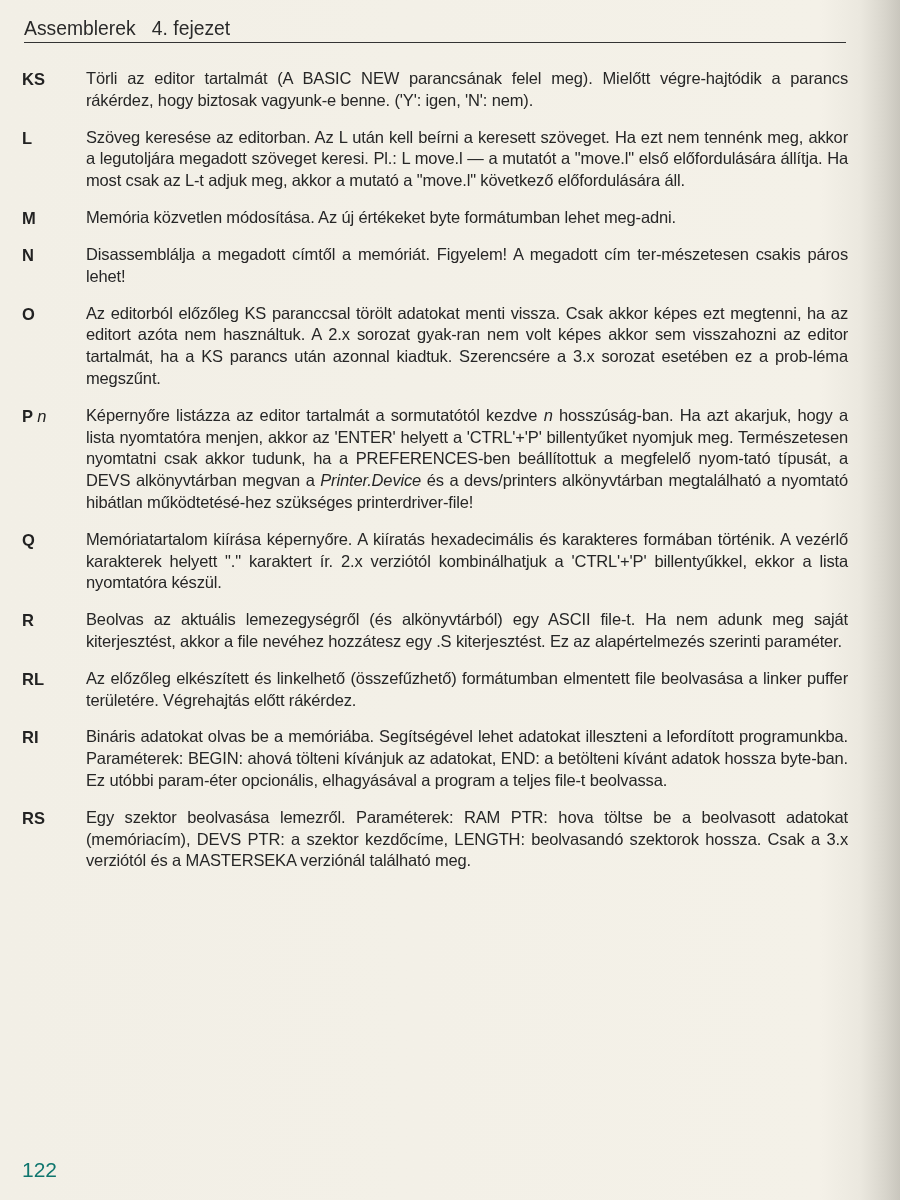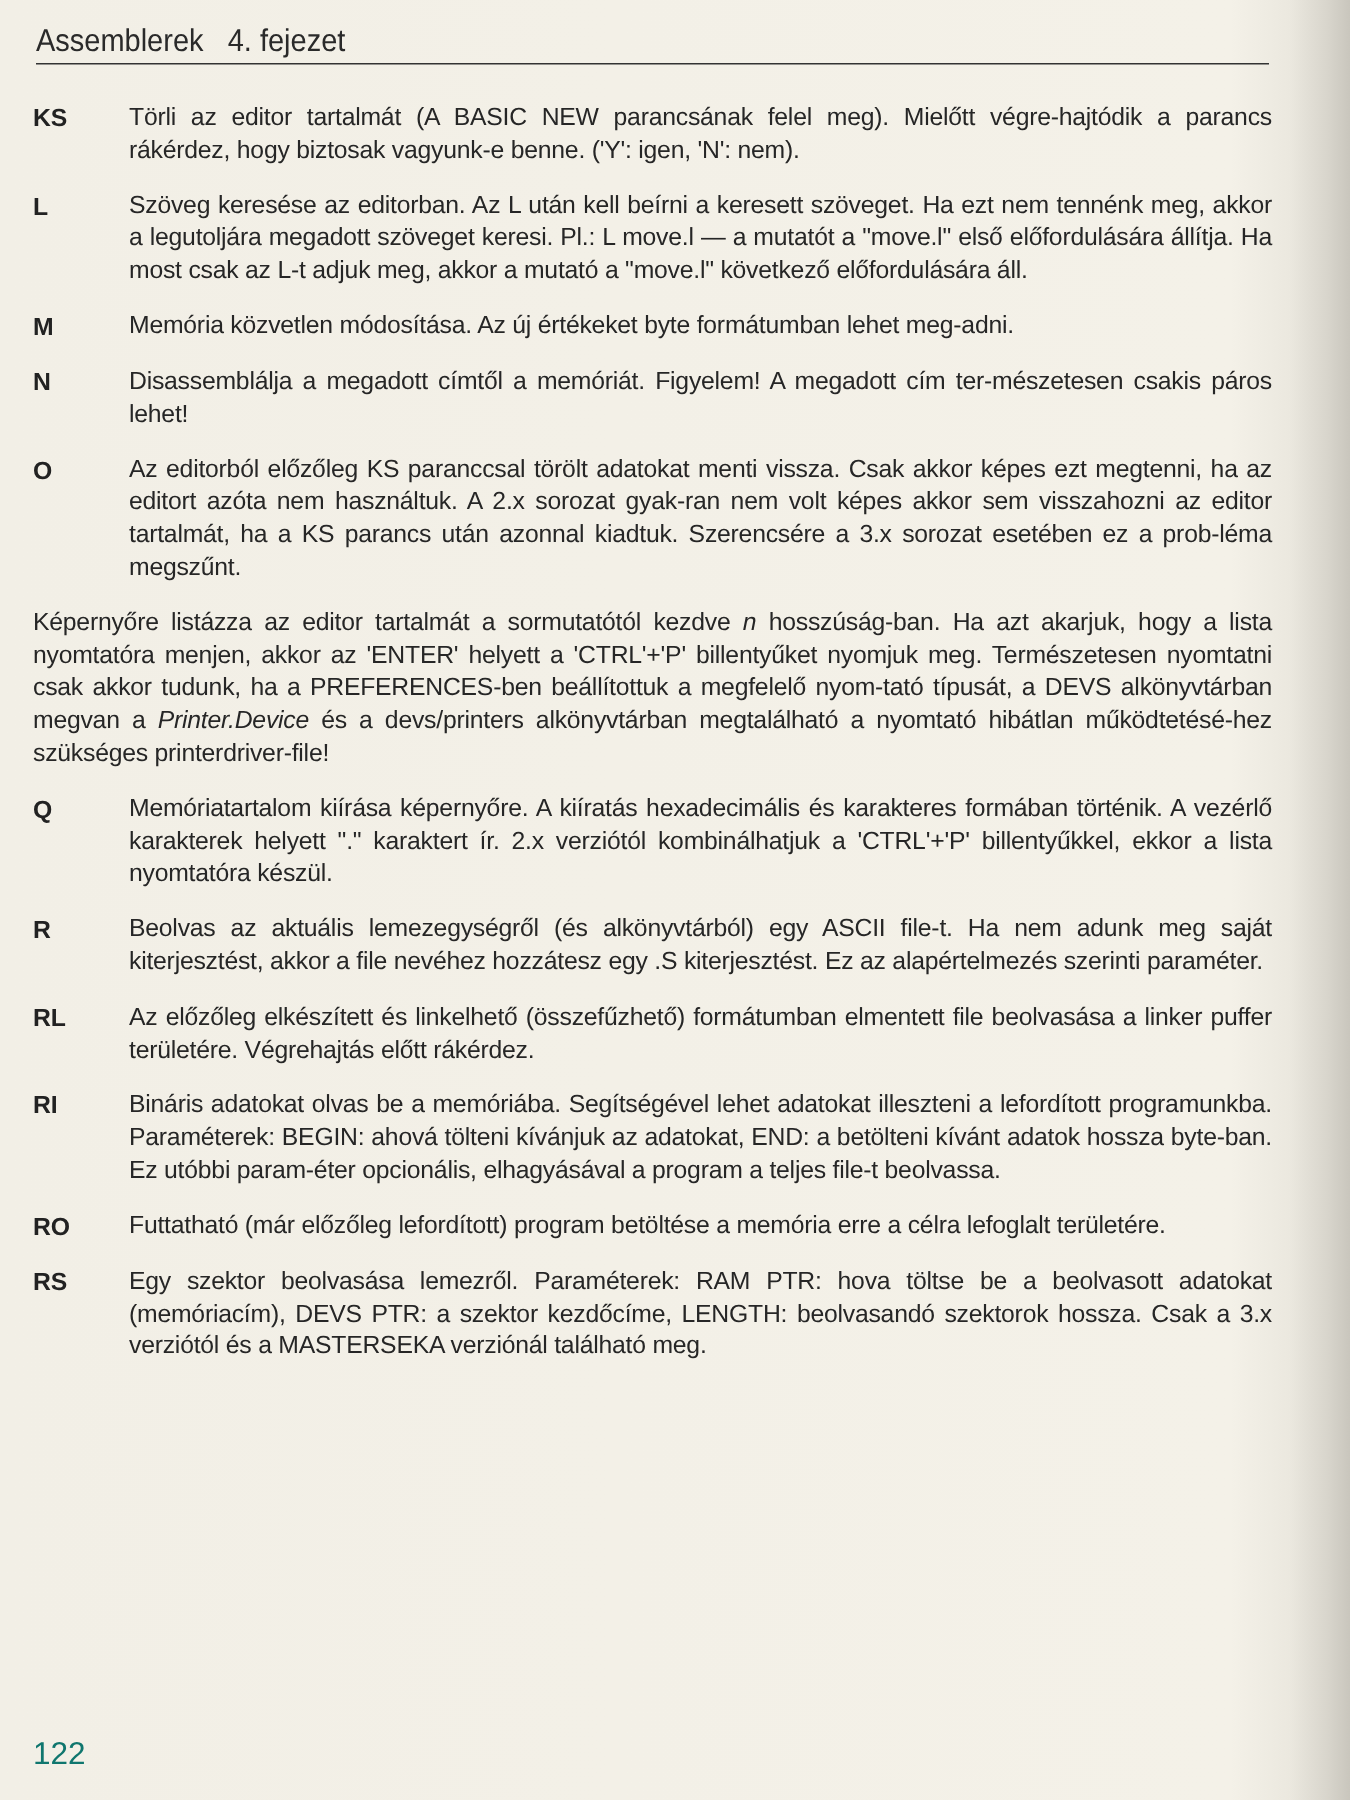--- a/index.html
+++ b/index.html
@@ -61,41 +61,38 @@
     </div>
   <div class="entry">
       <div class="key"><span>N</span></div>
       <div class="text"><span>Disassemblálja a megadott címtől a memóriát. Figyelem! A megadott cím ter-mészetesen csakis páros lehet!</span></div>
     </div>
   <div class="entry">
       <div class="key"><span>O</span></div>
       <div class="text"><span>Az editorból előzőleg </span><b>KS</b><span> paranccsal törölt adatokat menti vissza. Csak akkor képes ezt megtenni, ha az editort azóta nem használtuk. A 2.</span><b>x</b><span> sorozat gyak-ran nem volt képes akkor sem visszahozni az editor tartalmát, ha a </span><b>KS</b><span> parancs után azonnal kiadtuk. Szerencsére a 3.x sorozat esetében ez a prob-léma megszűnt.</span></div>
     </div>
   <div class="entry">
+      <div class="key"><span>P</span> <i>n</i></div>
       <div class="text"><span>Képernyőre listázza az editor tartalmát a sormutatótól kezdve </span><i>n</i><span> hosszúság-ban. Ha azt akarjuk, hogy a lista nyomtatóra menjen, akkor az '</span><b>ENTER</b><span>' helyett a '</span><b>CTRL</b><span>'+'</span><b>P</b><span>' billentyűket nyomjuk meg. Természetesen nyomtatni csak akkor tudunk, ha a </span><b>PREFERENCES</b><span>-ben beállítottuk a megfelelő nyom-tató típusát, a </span><b>DEVS</b><span> alkönyvtárban megvan a </span><i>Printer.Device</i><span> és a </span><b>devs/printers</b><span> alkönyvtárban megtalálható a nyomtató hibátlan működtetésé-hez szükséges printerdriver-file!</span></div>
     </div>
   <div class="entry">
       <div class="key"><span>Q</span></div>
       <div class="text"><span>Memóriatartalom kiírása képernyőre. A kiíratás hexadecimális és karakteres formában történik. A vezérlő karakterek helyett "</span><b>.</b><span>" karaktert ír. 2.x verziótól kombinálhatjuk a '</span><b>CTRL</b><span>'+'</span><b>P</b><span>' billentyűkkel, ekkor a lista nyomtatóra készül.</span></div>
     </div>
   <div class="entry">
       <div class="key"><span>R</span></div>
       <div class="text"><span>Beolvas az aktuális lemezegységről (és alkönyvtárból) egy ASCII file-t. Ha nem adunk meg saját kiterjesztést, akkor a file nevéhez hozzátesz egy </span><b>.S</b><span> kiterjesztést. Ez az alapértelmezés szerinti paraméter.</span></div>
     </div>
   <div class="entry">
       <div class="key"><span>RL</span></div>
       <div class="text"><span>Az előzőleg elkészített és linkelhető (összefűzhető) formátumban elmentett file beolvasása a linker puffer területére. Végrehajtás előtt rákérdez.</span></div>
     </div>
   <div class="entry">
       <div class="key"><span>RI</span></div>
       <div class="text"><span>Bináris adatokat olvas be a memóriába. Segítségével lehet adatokat illeszteni a lefordított programunkba. Paraméterek: </span><b>BEGIN</b><span>: ahová tölteni kívánjuk az adatokat, </span><b>END</b><span>: a betölteni kívánt adatok hossza byte-ban. Ez utóbbi param-éter opcionális, elhagyásával a program a teljes file-t beolvassa.</span></div>
     </div>
   <div class="entry">
-      <div class="key"><span>RO</span></div>
-      <div class="text"><span>Futtatható (már előzőleg lefordított) program betöltése a memória erre a célra lefoglalt területére.</span></div>
-    </div>
-  <div class="entry">
       <div class="key"><span>RS</span></div>
       <div class="text"><span>Egy szektor beolvasása lemezről. Paraméterek: </span><b>RAM PTR</b><span>: hova töltse be a beolvasott adatokat (memóriacím), </span><b>DEVS PTR</b><span>: a szektor kezdőcíme, </span><b>LENGTH</b><span>: beolvasandó szektorok hossza. Csak a 3.x verziótól és a </span><b>MASTERSEKA</b><span> verziónál található meg.</span></div>
     </div>
 </div>
 
 <div class="pagenum">122</div>
 
 </body></html>

